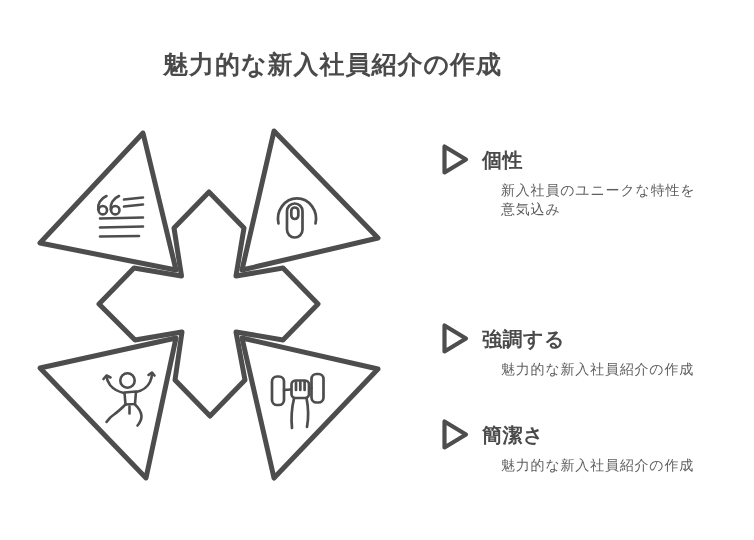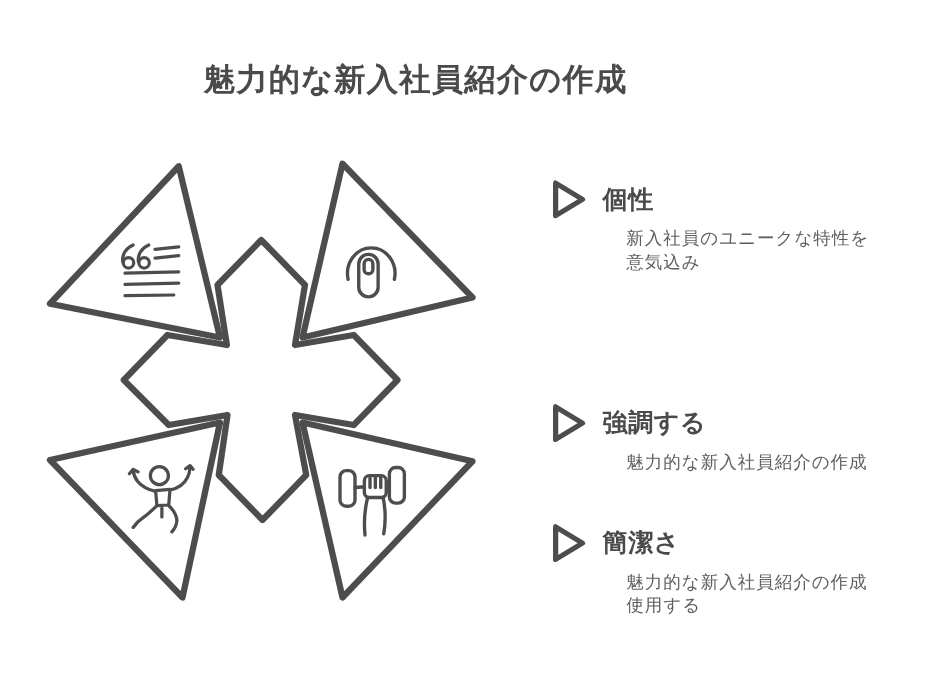--- a/index.html
+++ b/index.html
@@ -118,18 +118,17 @@
 
     <div class="legend-item i3">
       <div class="legend-row">
         <svg class="arrow-svg" width="28" height="33" viewBox="0 0 28 33">
           <path d="M3.5,3.5 L3.5,29.5 L25,16.5 Z" fill="#ffffff" stroke="#4d4d4d" stroke-width="4.2" stroke-linejoin="round"></path>
         </svg>
         <div class="legend-heading">簡潔さ</div>
       </div>
       <div class="legend-desc">
         <div>魅力的な新入社員紹介の作成</div>
-        <div>使用する</div>
       </div>
     </div>
 
   </div>
 </div>
 
 </body></html>

